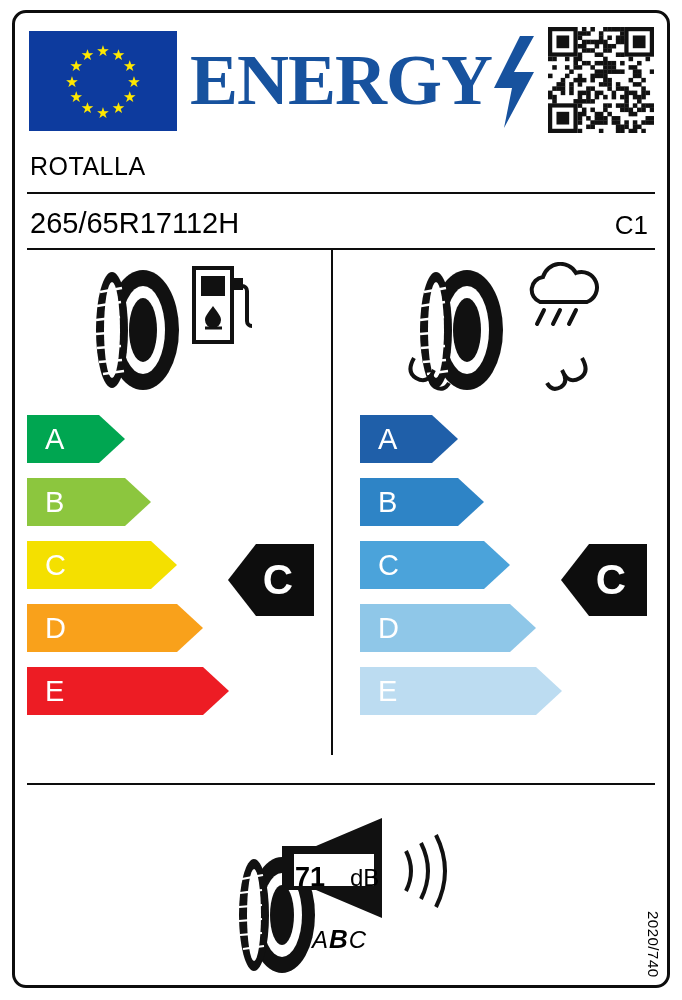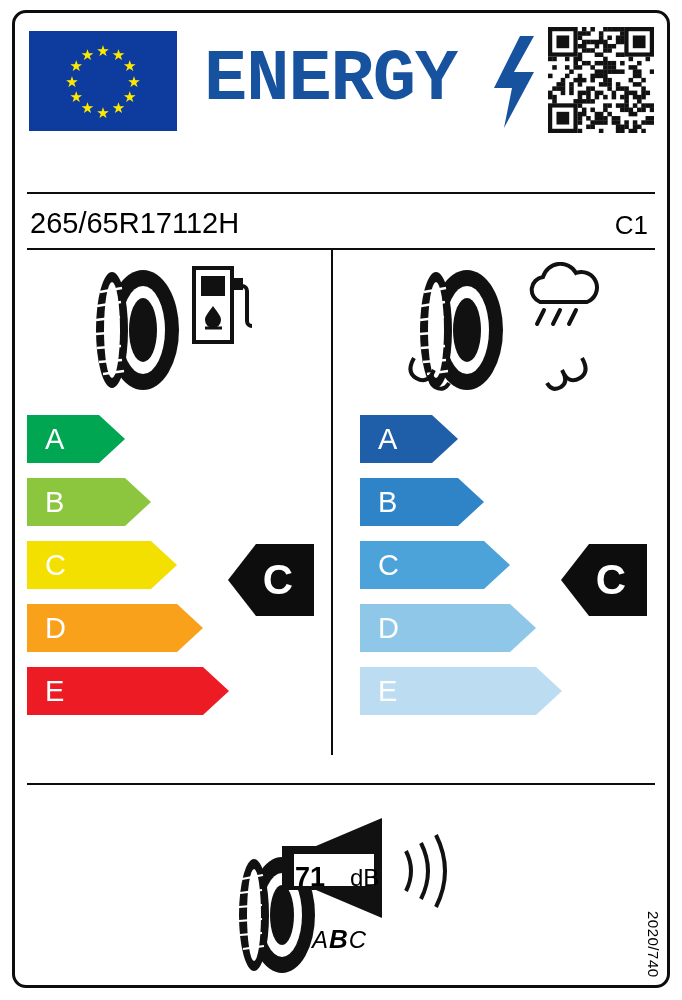--- a/index.html
+++ b/index.html
@@ -44,28 +44,28 @@
     position: absolute;
     color: #ffe800;
     font-size: 15px;
     line-height: 15px;
     width: 15px;
     height: 15px;
     text-align: center;
   }
   .energy-word {
     position: absolute;
-    left: 204px;
+    left: 190px;
     top: 35px;
     font-size: 72px;
     font-weight: bold;
     letter-spacing: -1px;
     color: #17529e;
     line-height: 90px;
-    font-family: Liberation Mono, monospace;
+    font-family: Liberation Serif, serif;
   }
   .bolt {
     position: absolute;
     left: 490px;
     top: 36px;
     width: 46px;
     height: 92px;
   }
   .qr {
     position: absolute;
@@ -473,20 +473,21 @@
         <rect x="4.24" y="4.24" width="21.20" height="21.20" fill="#fff"></rect>
         <rect x="8.48" y="8.48" width="12.72" height="12.72" fill="#111"></rect>
         <rect x="76.32" y="0.00" width="29.68" height="29.68" fill="#111"></rect>
         <rect x="80.56" y="4.24" width="21.20" height="21.20" fill="#fff"></rect>
         <rect x="84.80" y="8.48" width="12.72" height="12.72" fill="#111"></rect>
         <rect x="0.00" y="76.32" width="29.68" height="29.68" fill="#111"></rect>
         <rect x="4.24" y="80.56" width="21.20" height="21.20" fill="#fff"></rect>
         <rect x="8.48" y="84.80" width="12.72" height="12.72" fill="#111"></rect>
       </svg></div>
 
+  <div class="brand">ROTALLA</div>
   <div class="hr hr-1"></div>
 
   <div class="tyre-size">265/65R17112H</div>
   <div class="class-code">C1</div>
   <div class="hr hr-2"></div>
 
   <div class="vdivider"></div>
 
   <div class="ico fuel-tyre">
     <svg viewBox="0 0 110 125" width="110" height="125">

